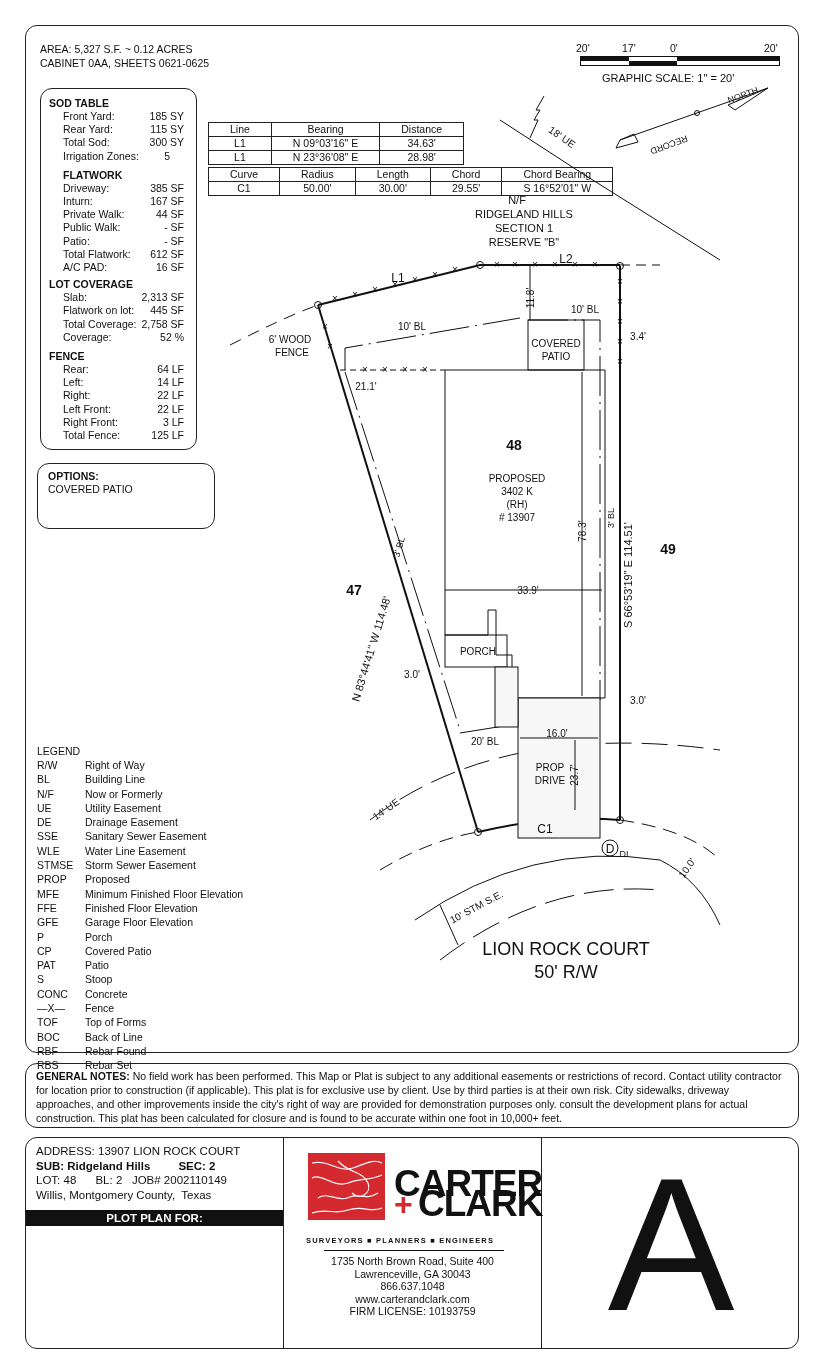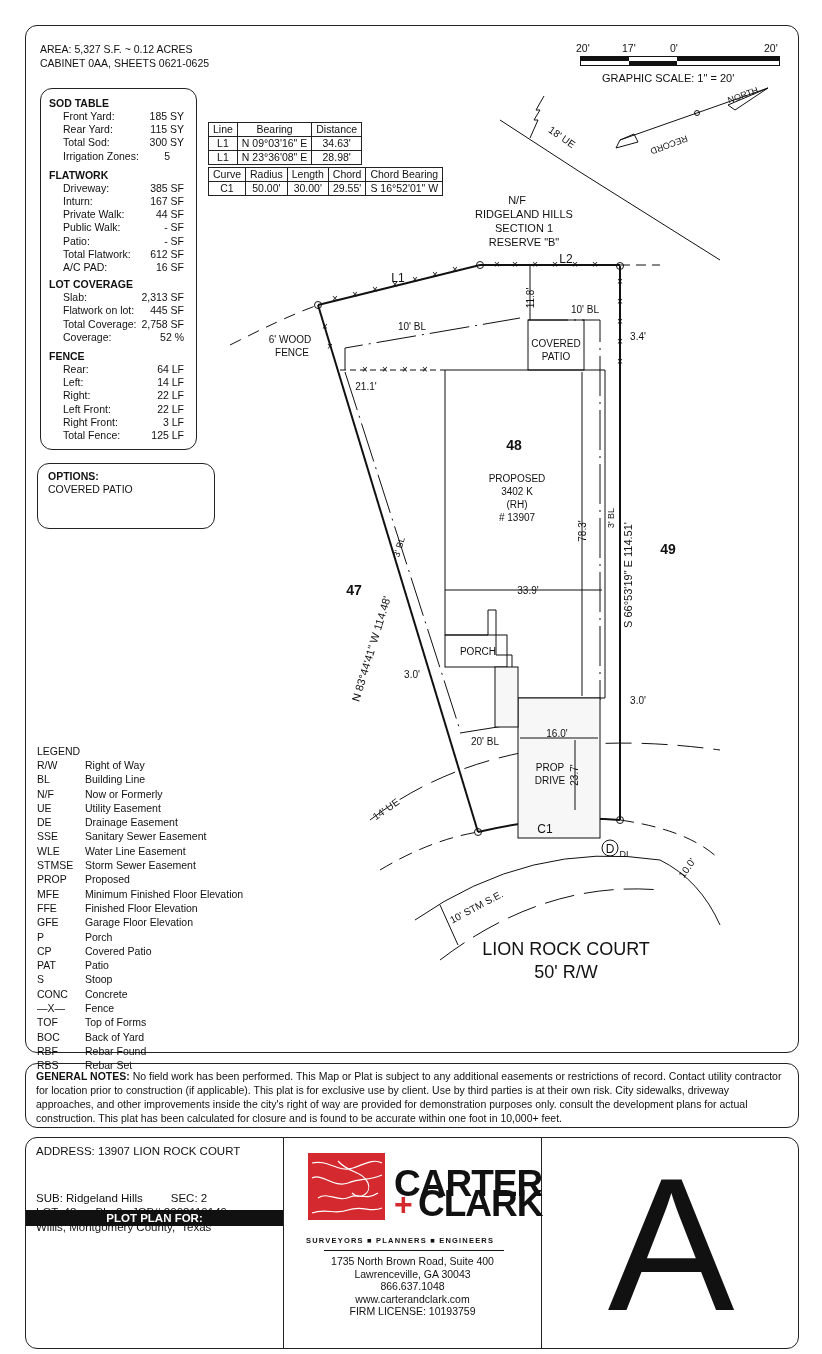--- a/index.html
+++ b/index.html
@@ -7,21 +7,21 @@
   body { font-family: "Liberation Sans", sans-serif; color: #111; position: relative; }
   .abs { position: absolute; }
   .frame { position: absolute; border: 1.5px solid #222; border-radius: 12px; background: #fff; }
   .small { font-size: 10.5px; line-height: 13px; }
   .sodbox { left: 40px; top: 88px; width: 157px; height: 362px; border: 1.3px solid #222; border-radius: 12px; padding: 8px 6px 0 8px; font-size: 10.5px; }
   .sodbox .sec { font-weight: bold; margin-top: 4px; line-height: 13px; }
   .sodbox .sec:first-child { margin-top: 0; }
   .sodbox .row { display: flex; justify-content: space-between; padding-left: 14px; padding-right: 6px; line-height: 13.2px; }
   .optbox { left: 37px; top: 463px; width: 178px; height: 66px; border: 1.3px solid #222; border-radius: 12px; padding: 6px 10px; font-size: 10.5px; }
   table.brg { border-collapse: collapse; font-size: 10.5px; position: absolute; }
-  table.brg td { border: 1px solid #222; padding: 0 4px; text-align: center; line-height: 13px; white-space: nowrap; }
+  table.brg td { border: 1px solid #222; padding: 0 21px; text-align: center; line-height: 13px; white-space: nowrap; }
   .legend { left: 37px; top: 716px; font-size: 10.5px; }
   .legend .lrow { display: flex; line-height: 14.3px; }
   .legend .ab { width: 48px; }
   .notes { left: 25px; top: 1063px; width: 774px; height: 65px; border: 1.5px solid #222; border-radius: 12px; padding: 5px 10px; font-size: 10.5px; line-height: 14px; }
   .titleblock { left: 25px; top: 1137px; width: 774px; height: 212px; border: 1.5px solid #222; border-radius: 12px; overflow: hidden; }
   .tb-left { position: absolute; left: 0; top: 0; width: 258px; height: 100%; border-right: 1.5px solid #222; }
   .tb-mid { position: absolute; left: 258px; top: 0; width: 258px; height: 100%; border-right: 1.5px solid #222; }
   .tb-right { position: absolute; left: 516px; top: 0; width: 258px; height: 100%; }
   .addr { padding: 6px 0 0 10px; font-size: 11.5px; line-height: 14.5px; }
   .plotfor { position: absolute; left: 0; top: 72px; width: 100%; height: 16px; background: #111; color: #fff; font-weight: bold; font-size: 11.5px; text-align: center; line-height: 16px; }
@@ -63,21 +63,21 @@
     </div>
   <div class="row">
       <span>Total Sod:</span>
       <span>300 SY</span>
     </div>
   <div class="row">
       <span>Irrigation Zones:</span>
       <span style="padding-right:14px;">5</span>
     </div>
 
-  <div class="sec" style="margin-top:6px;">FLATWORK</div>
+  <div class="sec" style="margin-top:6px;margin-left:14px;">FLATWORK</div>
   <div class="row">
       <span>Driveway:</span>
       <span>385 SF</span>
     </div>
   <div class="row">
       <span>Inturn:</span>
       <span>167 SF</span>
     </div>
   <div class="row">
       <span>Private Walk:</span>
@@ -405,41 +405,41 @@
   <div class="lrow">
       <span class="ab">—X—</span>
       <span>Fence</span>
     </div>
   <div class="lrow">
       <span class="ab">TOF</span>
       <span>Top of Forms</span>
     </div>
   <div class="lrow">
       <span class="ab">BOC</span>
-      <span>Back of Yard</span>
+      <span>Back of Line</span>
     </div>
   <div class="lrow">
       <span class="ab">RBF</span>
       <span>Rebar Found</span>
     </div>
   <div class="lrow">
       <span class="ab">RBS</span>
       <span>Rebar Set</span>
     </div>
 </div>
 
 <div class="abs notes">
   <span style="font-weight:bold;">GENERAL NOTES:</span><span> No field work has been performed. This Map or Plat is subject to any additional easements or restrictions of record. Contact utility contractor for location prior to construction (if applicable). This plat is for exclusive use by client. Use by third parties is at their own risk. City sidewalks, driveway approaches, and other improvements inside the city's right of way are provided for demonstration purposes only. consult the development plans for actual construction. This plat has been calculated for closure and is found to be accurate within one foot in 10,000+ feet.</span>
 </div>
 
 <div class="abs titleblock">
   <div class="tb-left">
     <div class="addr">
       <div><span style="font-weight:normal;">ADDRESS:</span><span> 13907 LION ROCK COURT</span></div>
-      <div style="font-weight:normal;margin-top:32px;"><span>SUB: Ridgeland Hills</span><span style="margin-left:28px;">SEC: 2</span></div>
+      <div style="font-weight:bold;"><span>SUB: Ridgeland Hills</span><span style="margin-left:28px;">SEC: 2</span></div>
       <div style="white-space:pre;">LOT: 48      BL: 2   JOB# 2002110149</div>
       <div style="white-space:pre;">Willis, Montgomery County,  Texas</div>
     </div>
     <div class="plotfor">PLOT PLAN FOR:</div>
   </div>
 
   <div class="tb-mid">
     <svg class="abs" style="left:24px; top:15px;" width="77" height="67" viewBox="0 0 77 67">
       <rect width="77" height="67" fill="#d42a2f"></rect>
       <g stroke="#fff" fill="none" stroke-width="1.2">

